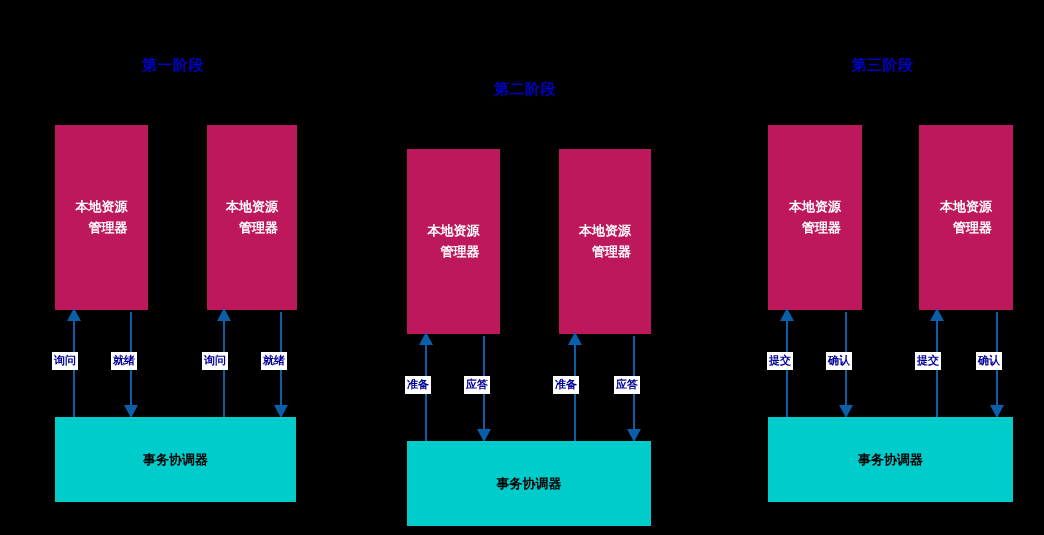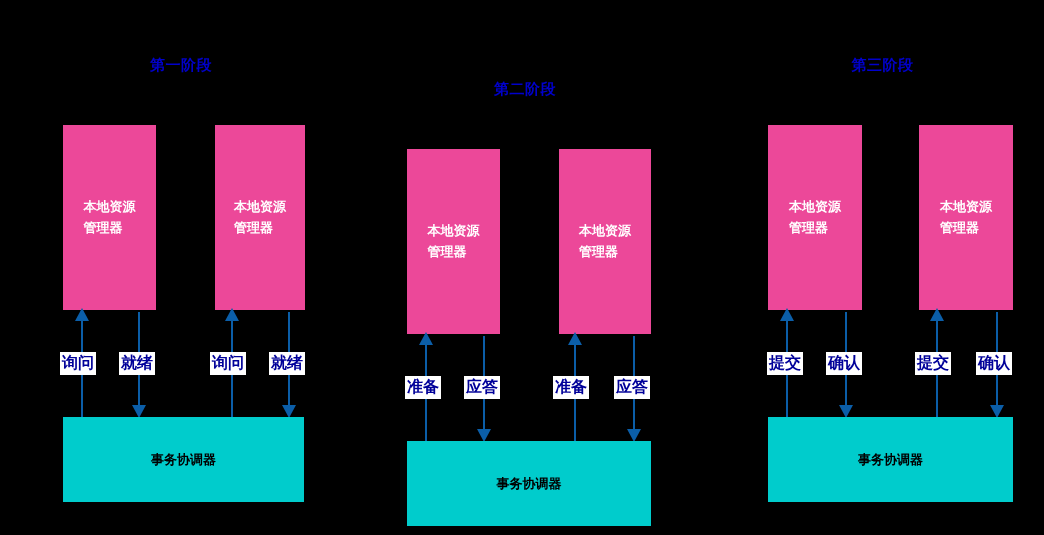--- a/index.html
+++ b/index.html
@@ -28,26 +28,26 @@
     text-align: center;
     color: #0000cc;
     font-size: 15px;
     font-weight: bold;
     letter-spacing: 0.5px;
     white-space: nowrap;
   }
 
   .rm-box {
     position: absolute;
-    background: #ec4899;
+    background: #be185d;
     color: #ffffff;
     font-size: 13px;
     font-weight: bold;
     line-height: 1.55;
-    text-align: left;
+    text-align: right;
     display: flex;
     align-items: center;
     justify-content: center;
     box-sizing: border-box;
     padding: 0;
   }
   .rm-box span { display: block; }
 
   .coord-box {
     position: absolute;
@@ -75,32 +75,32 @@
     border-left: 7px solid transparent;
     border-right: 7px solid transparent;
   }
   .arrow-up { border-bottom: 13px solid #0b5ea8; }
   .arrow-down { border-top: 13px solid #0b5ea8; }
 
   .edge-label {
     position: absolute;
     background: #ffffff;
     color: #000099;
-    font-size: 16px;
+    font-size: 11px;
     font-weight: bold;
     line-height: 1;
     padding: 3px 2px 4px 2px;
     white-space: nowrap;
     text-align: center;
   }
 </style>
 </head>
 <body>
 
-<div class="phase" style="left:16px; width:330px;">
+<div class="phase" style="left:8px; width:330px;">
   <div class="phase-title">第一阶段</div>
 
   <div class="rm-box" style="left:47px; top:125px; width:93px; height:185px;">
     <div>
       <span>本地资源</span>
       <span>管理器</span>
     </div>
   </div>
   <div class="rm-box" style="left:199px; top:125px; width:90px; height:185px;">
     <div>

